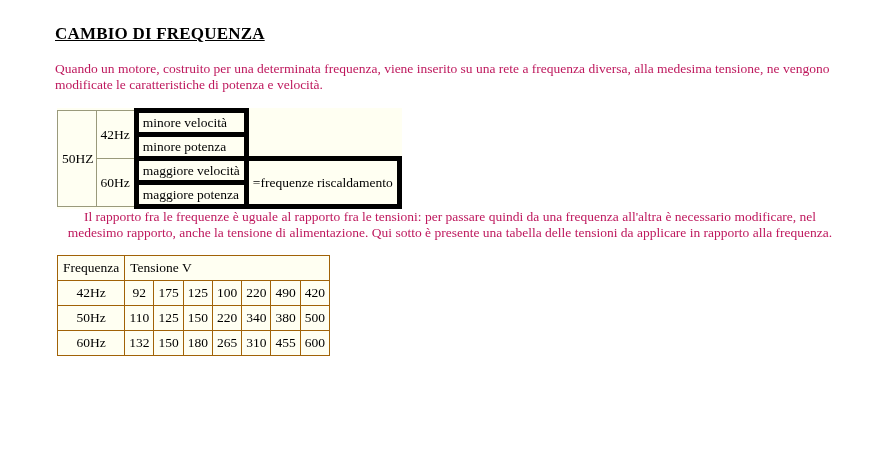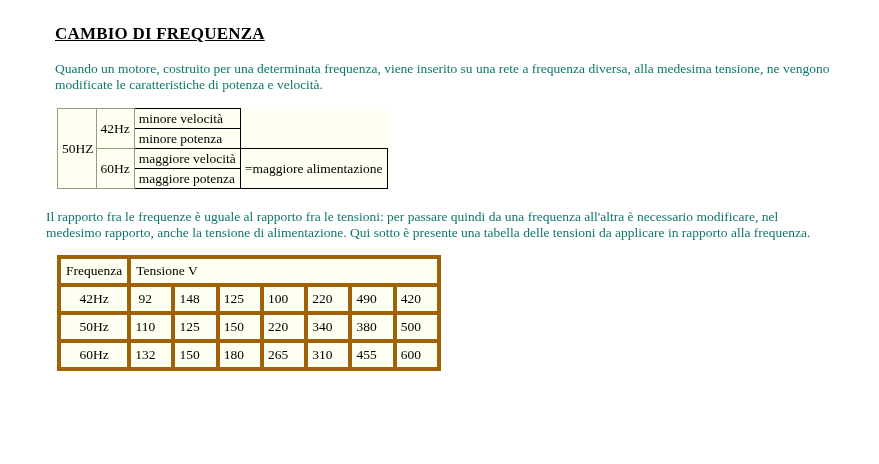--- a/index.html
+++ b/index.html
@@ -27,31 +27,32 @@
     top: 24px;
     font-size: 17px;
     font-weight: bold;
     text-decoration: underline;
     letter-spacing: 0.2px;
   }
   .para {
     position: absolute;
     font-size: 13.5px;
     line-height: 16px;
-    color: #0f766e;
+    color: #be185d;
   }
   .para1 {
     left: 55px;
     top: 61px;
     width: 790px;
   }
   .para2 {
-    left: 46px;
+    left: 55px;
     top: 209px;
     width: 790px;
+    text-align: center;
   }
 
   
   .diagram {
     position: absolute;
     left: 57px;
     top: 108px;
     border-collapse: collapse;
     background: #fffff2;
     font-size: 13.5px;
@@ -65,55 +66,55 @@
     line-height: 17px;
   }
   .diagram td.cell-50 {
     text-align: left;
     padding-right: 2px;
   }
   .diagram td.cell-freq {
     text-align: center;
   }
   .diagram td.plain {
-    border: 1px solid #000000;
+    border: 5px solid #000000;
   }
   .diagram td.nob {
     border: none;
     background: transparent;
   }
 
   
   .volt {
     position: absolute;
     left: 57px;
     top: 255px;
     border-collapse: collapse;
     background: #fffff2;
     font-size: 13.5px;
   }
   .volt td, .volt th {
-    border: 4px solid #a16207;
+    border: 1px solid #a16207;
     background: #fffff2;
     font-weight: normal;
     padding: 2px 5px;
     text-align: center;
     line-height: 20px;
     white-space: nowrap;
     font-family: Liberation Serif, serif;
   }
   .volt td.freq-col {
     text-align: center;
     padding-left: 6px;
     padding-right: 6px;
   }
   .volt td.val {
     text-align: center;
     padding-left: 4px;
-    padding-right: 16px;
+    padding-right: 4px;
   }
   .volt td.head-freq {
     text-align: center;
   }
   .volt td.head-tens {
     text-align: left;
   }
 </style>
 </head>
 <body>
@@ -132,40 +133,40 @@
         <td class="plain">minore velocità</td>
         <td class="nob"></td>
       </tr>
       <tr>
         <td class="plain">minore potenza</td>
         <td class="nob"></td>
       </tr>
       <tr>
         <td class="cell-freq" rowspan="2">60Hz</td>
         <td class="plain">maggiore velocità</td>
-        <td class="plain" rowspan="2">=maggiore alimentazione</td>
+        <td class="plain" rowspan="2">=frequenze riscaldamento</td>
       </tr>
       <tr>
         <td class="plain">maggiore potenza</td>
       </tr>
     </tbody>
   </table>
 
   <div class="para para2">Il rapporto fra le frequenze è uguale al rapporto fra le tensioni: per passare quindi da una frequenza all'altra è necessario modificare, nel medesimo rapporto, anche la tensione di alimentazione. Qui sotto è presente una tabella delle tensioni da applicare in rapporto alla frequenza.</div>
 
   <table class="volt">
     <tbody>
       <tr>
         <td class="head-freq">Frequenza</td>
         <td class="head-tens" colspan="7">Tensione V</td>
       </tr>
       <tr>
         <td class="freq-col">42Hz</td>
         <td class="val">92</td>
-        <td class="val">148</td>
+        <td class="val">175</td>
         <td class="val">125</td>
         <td class="val">100</td>
         <td class="val">220</td>
         <td class="val">490</td>
         <td class="val">420</td>
       </tr>
       <tr>
         <td class="freq-col">50Hz</td>
         <td class="val">110</td>
         <td class="val">125</td>

